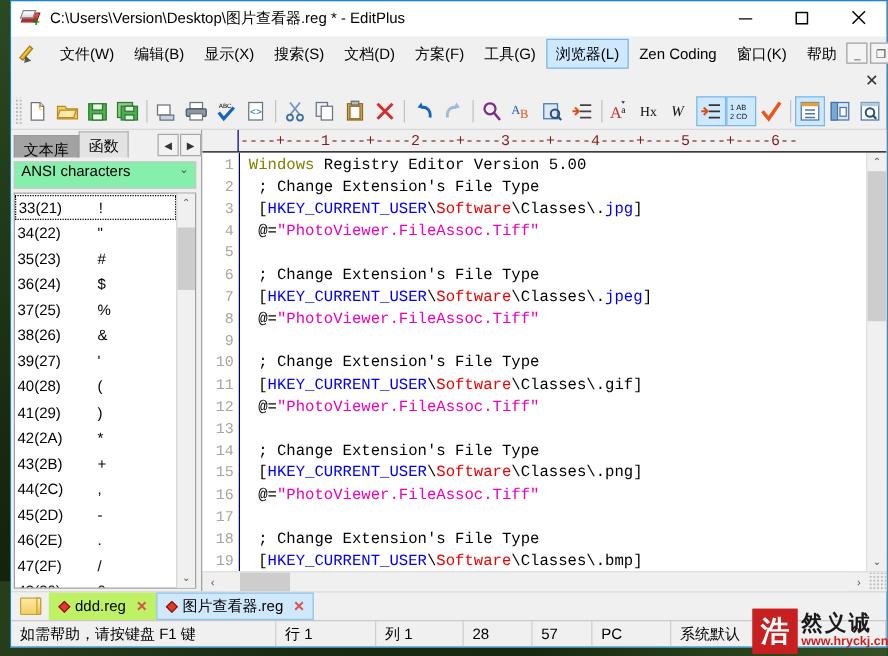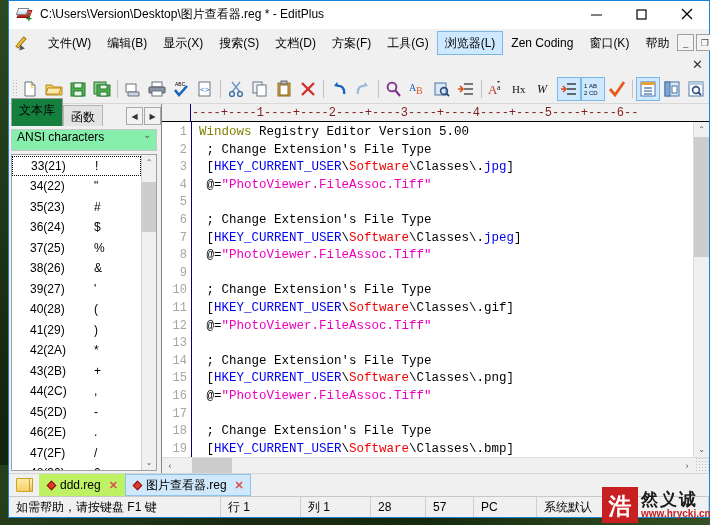--- a/index.html
+++ b/index.html
@@ -147,21 +147,21 @@
     width: 152px; flex: none; display: flex; flex-direction: column;
     background: #f0f0f0; padding-left: 2px;
   }
   #side-tabs { height: 22px; display: flex; align-items: flex-end; position:relative; }
   .side-tab {
     height: 21px; padding: 2px 7px 0 7px; font-size: 12px;
     background: #e3e3e3; border: 1px solid #b4b4b4; border-bottom: none;
     line-height: 18px; color:#000;
   }
   .side-tab.sel {
-    background: #15803d; height: 28px; font-weight: normal;
+    background: #a3a3a3; height: 18px; font-weight: normal;
     border-color: #9a9a9a; position: relative; z-index: 2;
   }
   .side-nav { margin-left: auto; display: flex; gap: 1px; padding-bottom:1px;}
   .side-nav div {
     width: 17px; height: 18px; border: 1px solid #a9a9a9; background: #f2f2f2;
     display:flex;align-items:center;justify-content:center;font-size:8px;color:#333;
   }
   #side-combo {
     margin: 3px 4px 3px 0; height: 22px; background: #86efac;
     border: 1px solid #c8c8c8; display: flex; align-items: flex-start;
@@ -173,21 +173,21 @@
     flex: 1; margin: 0 4px 2px 0; background: #fff;
     border: 1px solid #a0a0a0; display: flex; min-height:0;
     position: relative;
   }
   #side-list {
     flex: 1; overflow: hidden; padding: 1px 0 0 0;
     font-family: "Liberation Sans", sans-serif;
   }
   .side-row {
     height: 20.5px; display: flex; align-items: center;
-    font-size: 12px; color: #000; padding-left: 18px;
+    font-size: 12px; color: #000; padding-left: 2px;
   }
   .side-row.first { border: 1px dotted #000; height: 20px; }
   .side-row .code { width: 64px; }
   .side-row .glyph { }
   #side-sb {
     width: 15px; flex: none; background: #f0f0f0;
     border-left: 1px solid #d0d0d0;
     display: flex; flex-direction: column;
   }
   .sb-arrow {

